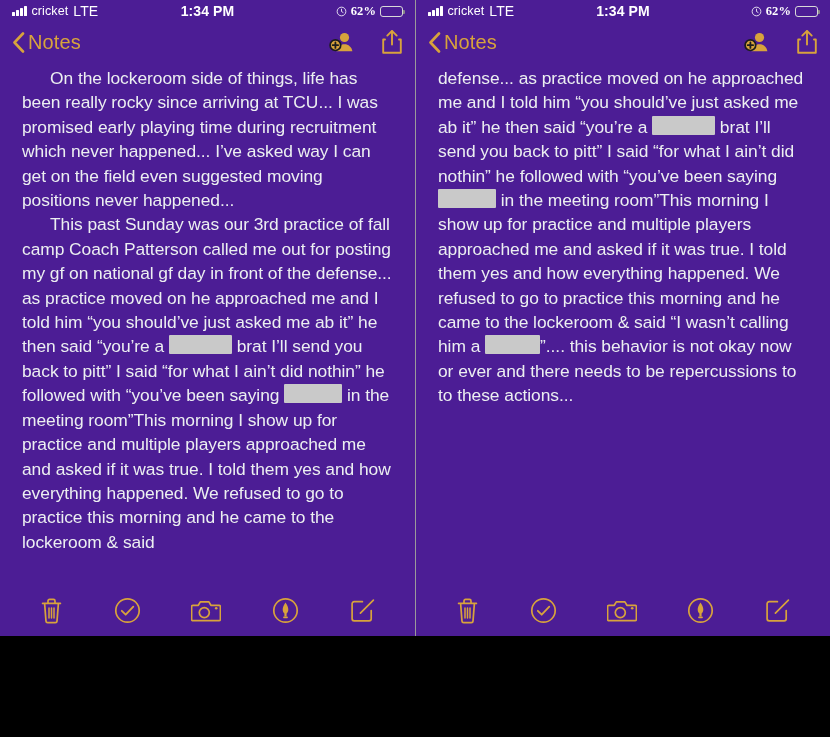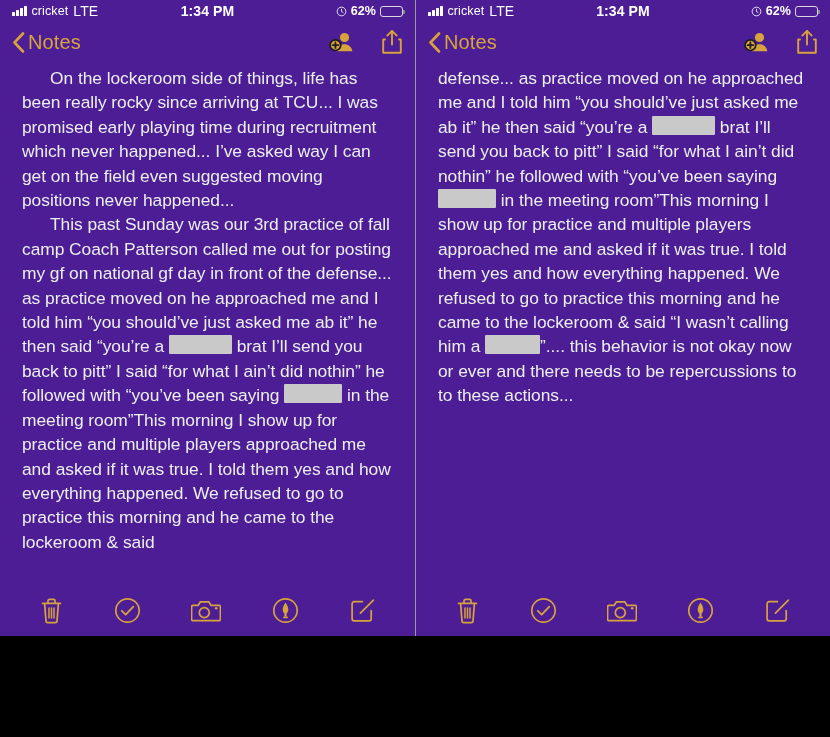--- a/index.html
+++ b/index.html
@@ -22,21 +22,21 @@
   
   .statusbar {
     height:22px; flex:0 0 22px;
     display:flex; align-items:center;
     padding:0 12px;
     color:#fff; font-size:12.5px; font-weight:600;
     letter-spacing:.1px;
   }
   .sb-left  { display:flex; align-items:center; gap:5px; flex:1; }
   .sb-mid   { flex:0 0 auto; font-size:14px; font-weight:700; }
-  .sb-right { display:flex; align-items:center; justify-content:flex-end; gap:4px; flex:1; }
+  .sb-right { display:flex; align-items:center; justify-content:flex-end; gap:4px; flex:1;font-family:Liberation Serif, serif; }
   .bars { display:flex; align-items:flex-end; gap:1.5px; height:10px; }
   .bars i { width:2.5px; background:#fff; border-radius:.5px; display:block; }
   .bars i:nth-child(1){ height:4px; }
   .bars i:nth-child(2){ height:6px; }
   .bars i:nth-child(3){ height:8px; }
   .bars i:nth-child(4){ height:10px; }
   .carrier { font-size:12.5px; font-weight:500; }
   .lte { font-size:14px; font-weight:500; }
   .alarm-ic { width:11px; height:11px; }
   .batt-pct { font-size:12.5px; font-weight:600; }

